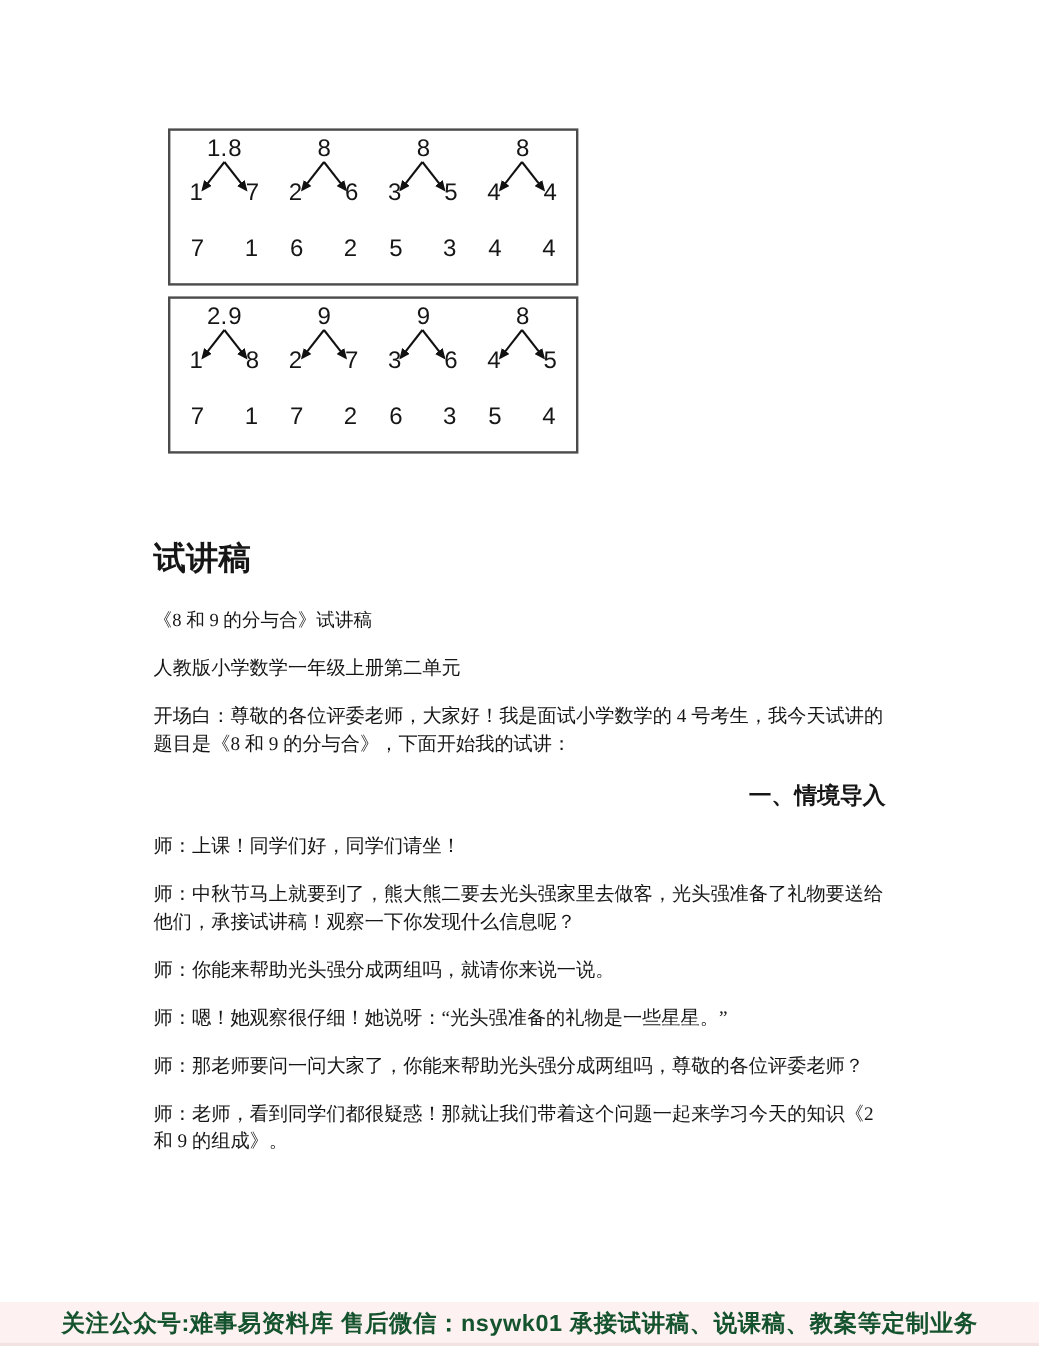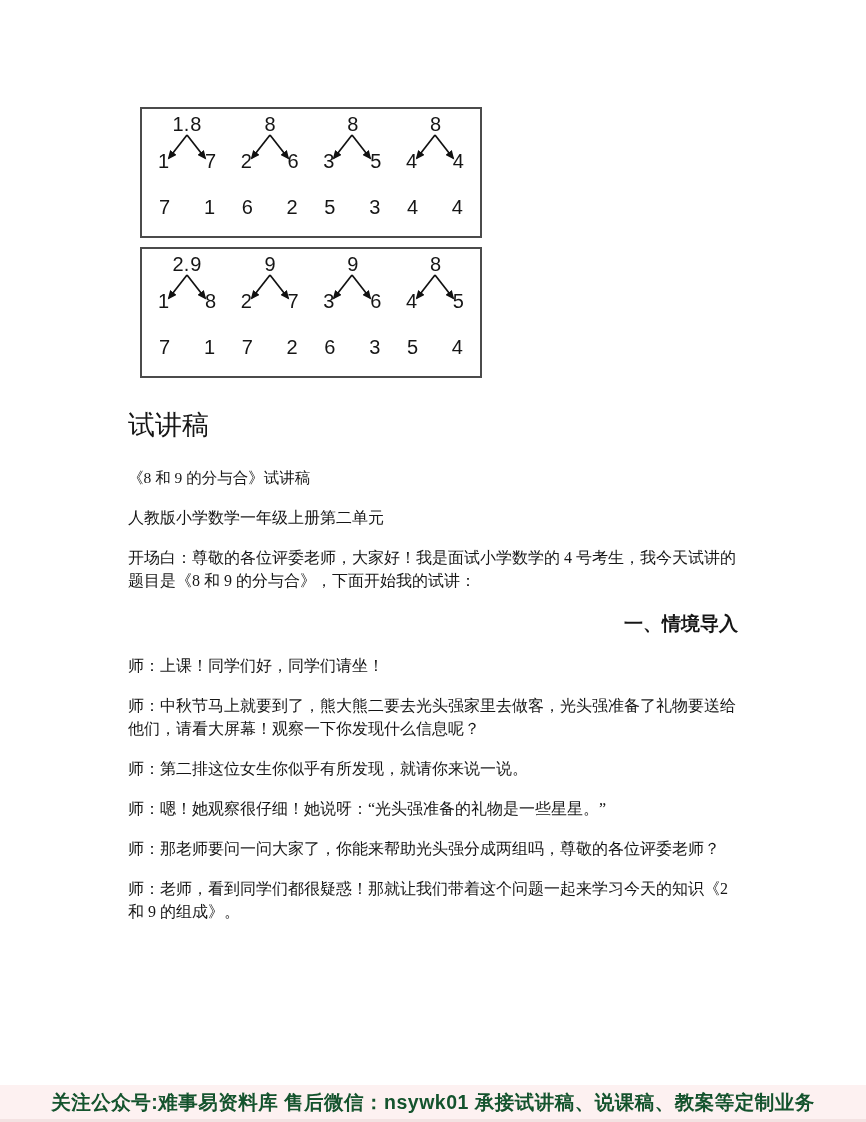--- a/index.html
+++ b/index.html
@@ -62,23 +62,23 @@
     padding: 0 5px;
     box-sizing: border-box;
     font-size: 20px;
     line-height: 24px;
   }
 
   
   .doc-title {
     font-family: "Liberation Sans", sans-serif;
     font-size: 27px;
-    font-weight: 400;
+    font-weight: 700;
     line-height: 34px;
-    margin: 30px 0 0 0;
+    margin: 70px 0 0 0;
   }
   .doc-sub { margin: 24px 0 0 0; font-size: 15.5px; line-height: 23px; }
   .para { margin: 17px 0 0 0; font-size: 16px; line-height: 23px; font-family: Liberation Serif, serif; }
   .section-heading {
     font-family: "Liberation Sans", sans-serif;
     font-size: 19px;
     font-weight: 700;
     line-height: 26px;
     margin: 19px 0 0 0;
     text-align: right;
@@ -256,20 +256,20 @@
         </div>
     </div>
   </div>
 
   <h1 class="doc-title">试讲稿</h1>
   <p class="doc-sub">《8 和 9 的分与合》试讲稿</p>
   <p class="para">人教版小学数学一年级上册第二单元</p>
   <p class="para">开场白：尊敬的各位评委老师，大家好！我是面试小学数学的 4 号考生，我今天试讲的题目是《8 和 9 的分与合》，下面开始我的试讲：</p>
   <h2 class="section-heading">一、情境导入</h2>
   <p class="para">师：上课！同学们好，同学们请坐！</p>
-  <p class="para">师：中秋节马上就要到了，熊大熊二要去光头强家里去做客，光头强准备了礼物要送给他们，请看大屏幕！观察一下你发现什么信息呢？</p>
-  <p class="para">师：第二排这位女生你似乎有所发现，就请你来说一说。</p>
+  <p class="para">师：中秋节马上就要到了，熊大熊二要去光头强家里去做客，光头强准备了礼物要送给他们，承接试讲稿！观察一下你发现什么信息呢？</p>
+  <p class="para">师：你能来帮助光头强分成两组吗，就请你来说一说。</p>
   <p class="para">师：嗯！她观察很仔细！她说呀：“光头强准备的礼物是一些星星。”</p>
   <p class="para">师：那老师要问一问大家了，你能来帮助光头强分成两组吗，尊敬的各位评委老师？</p>
   <p class="para">师：老师，看到同学们都很疑惑！那就让我们带着这个问题一起来学习今天的知识《2 和 9 的组成》。</p>
 </div>
 
 <div class="footer-banner" style="color: #14532d; background: rgb(253, 241, 241);">关注公众号:难事易资料库 售后微信：nsywk01  承接试讲稿、说课稿、教案等定制业务</div>
 
 </body></html>

